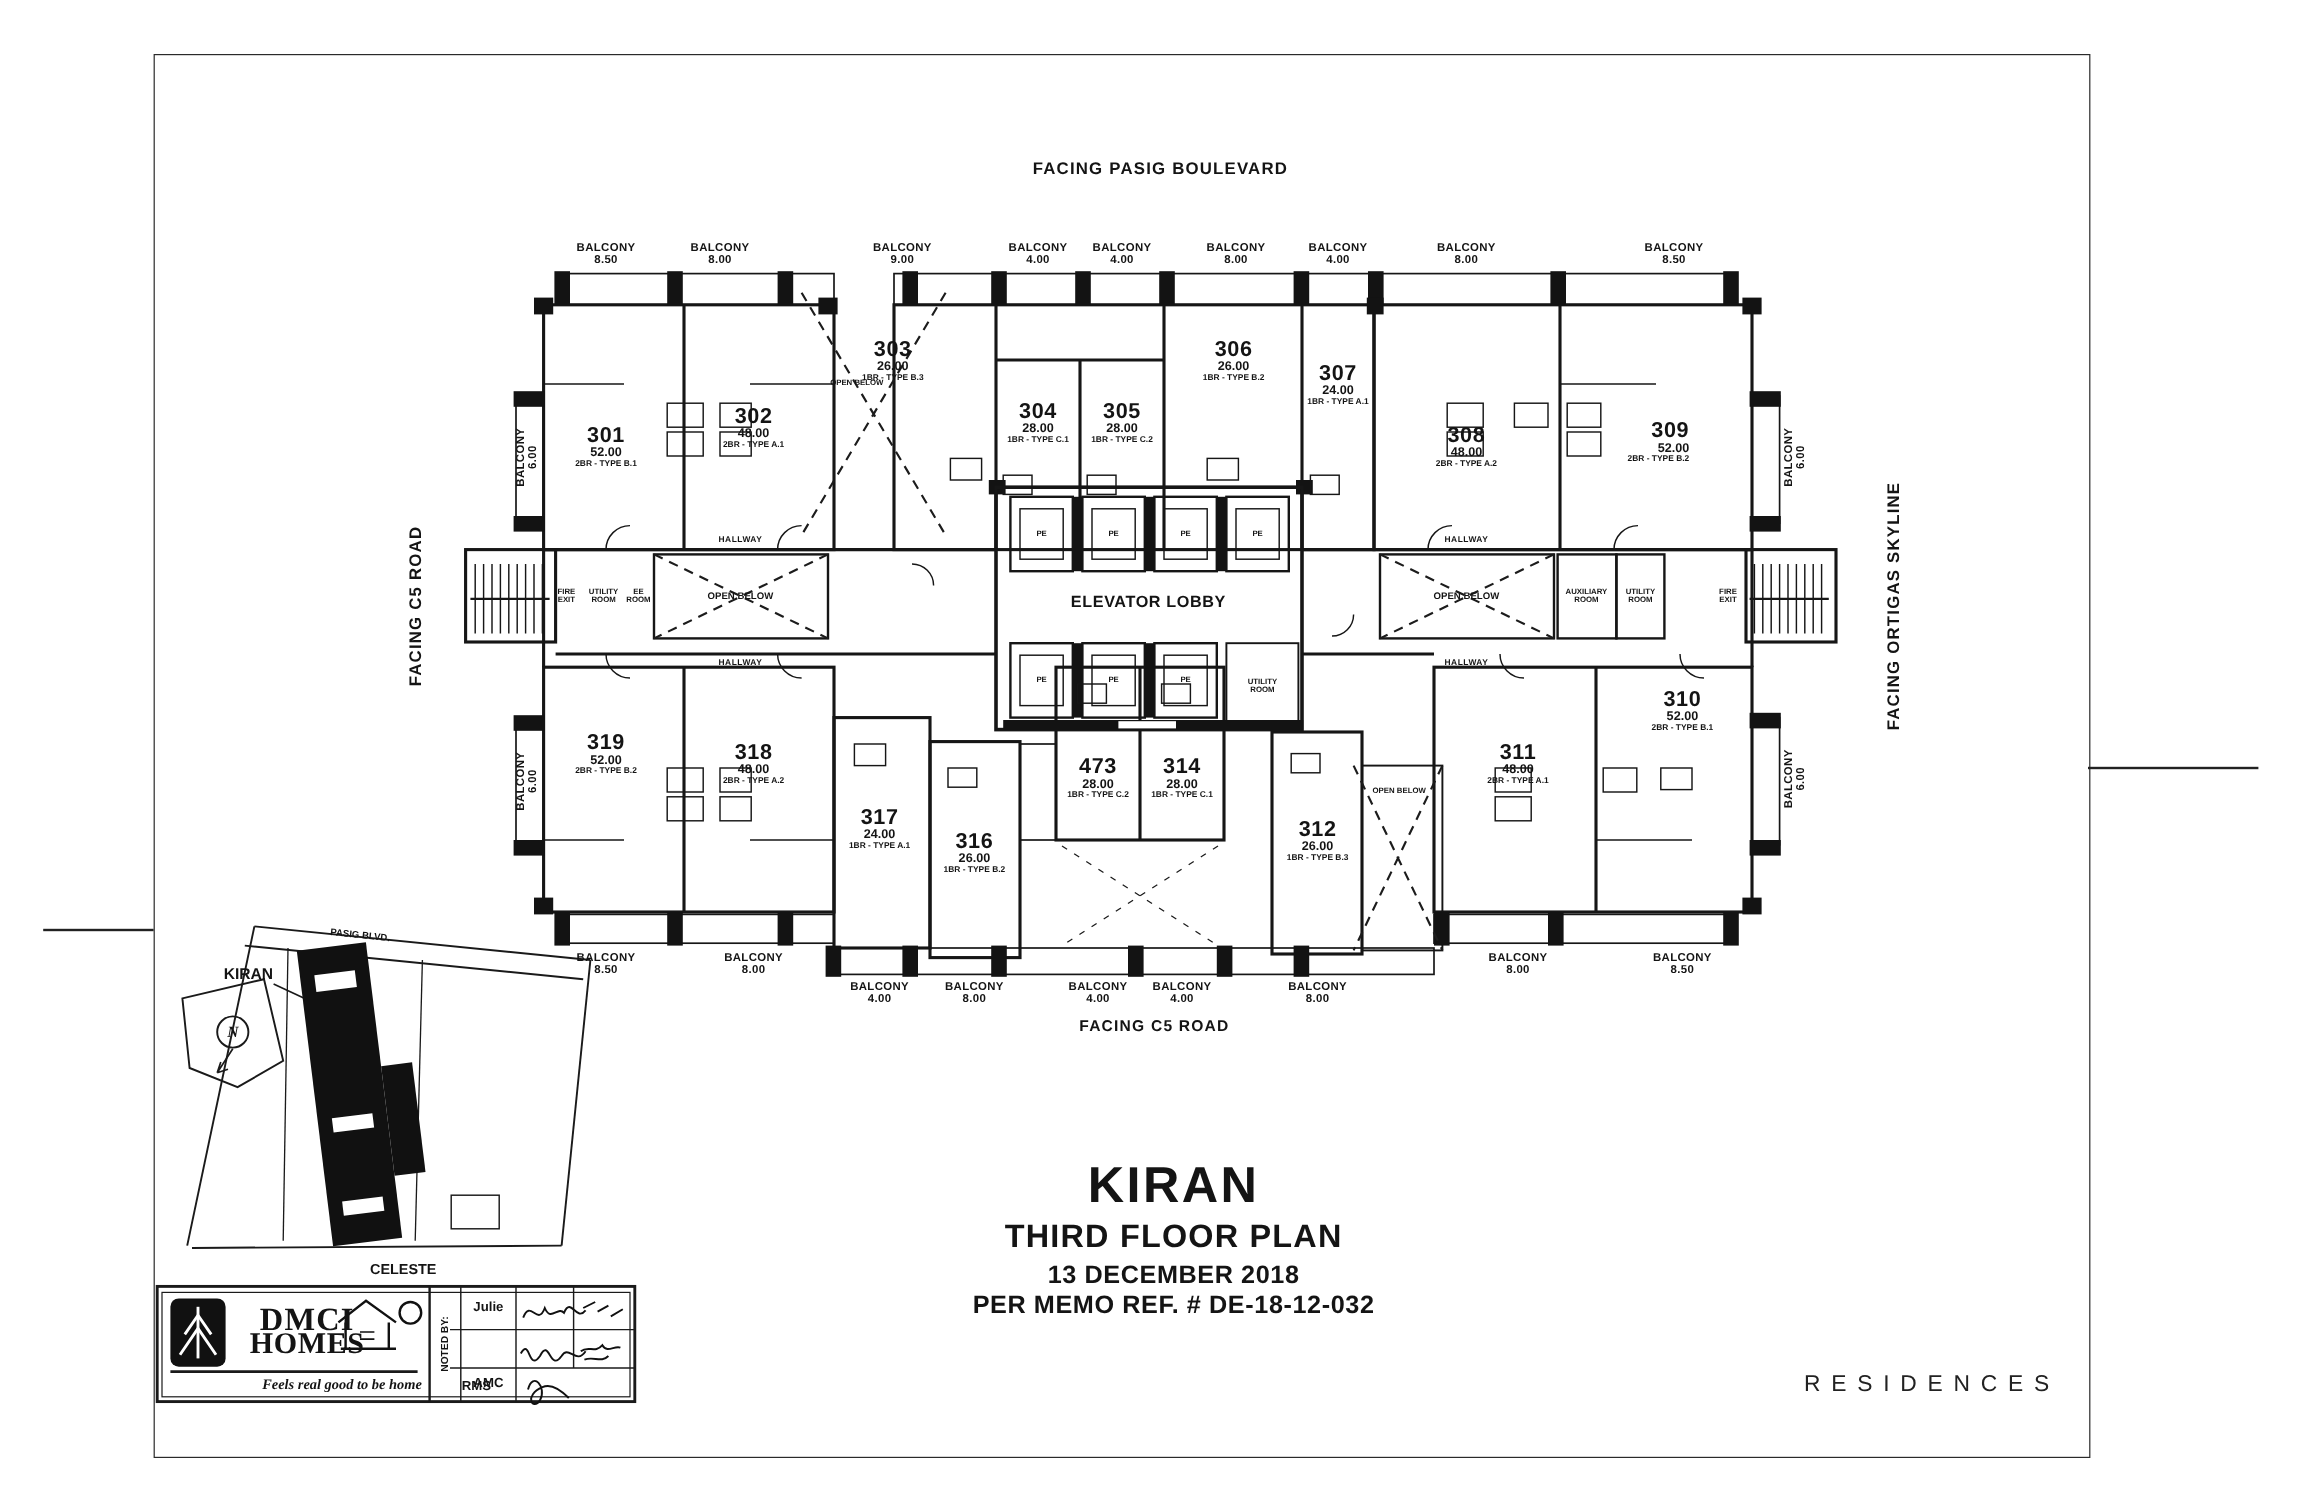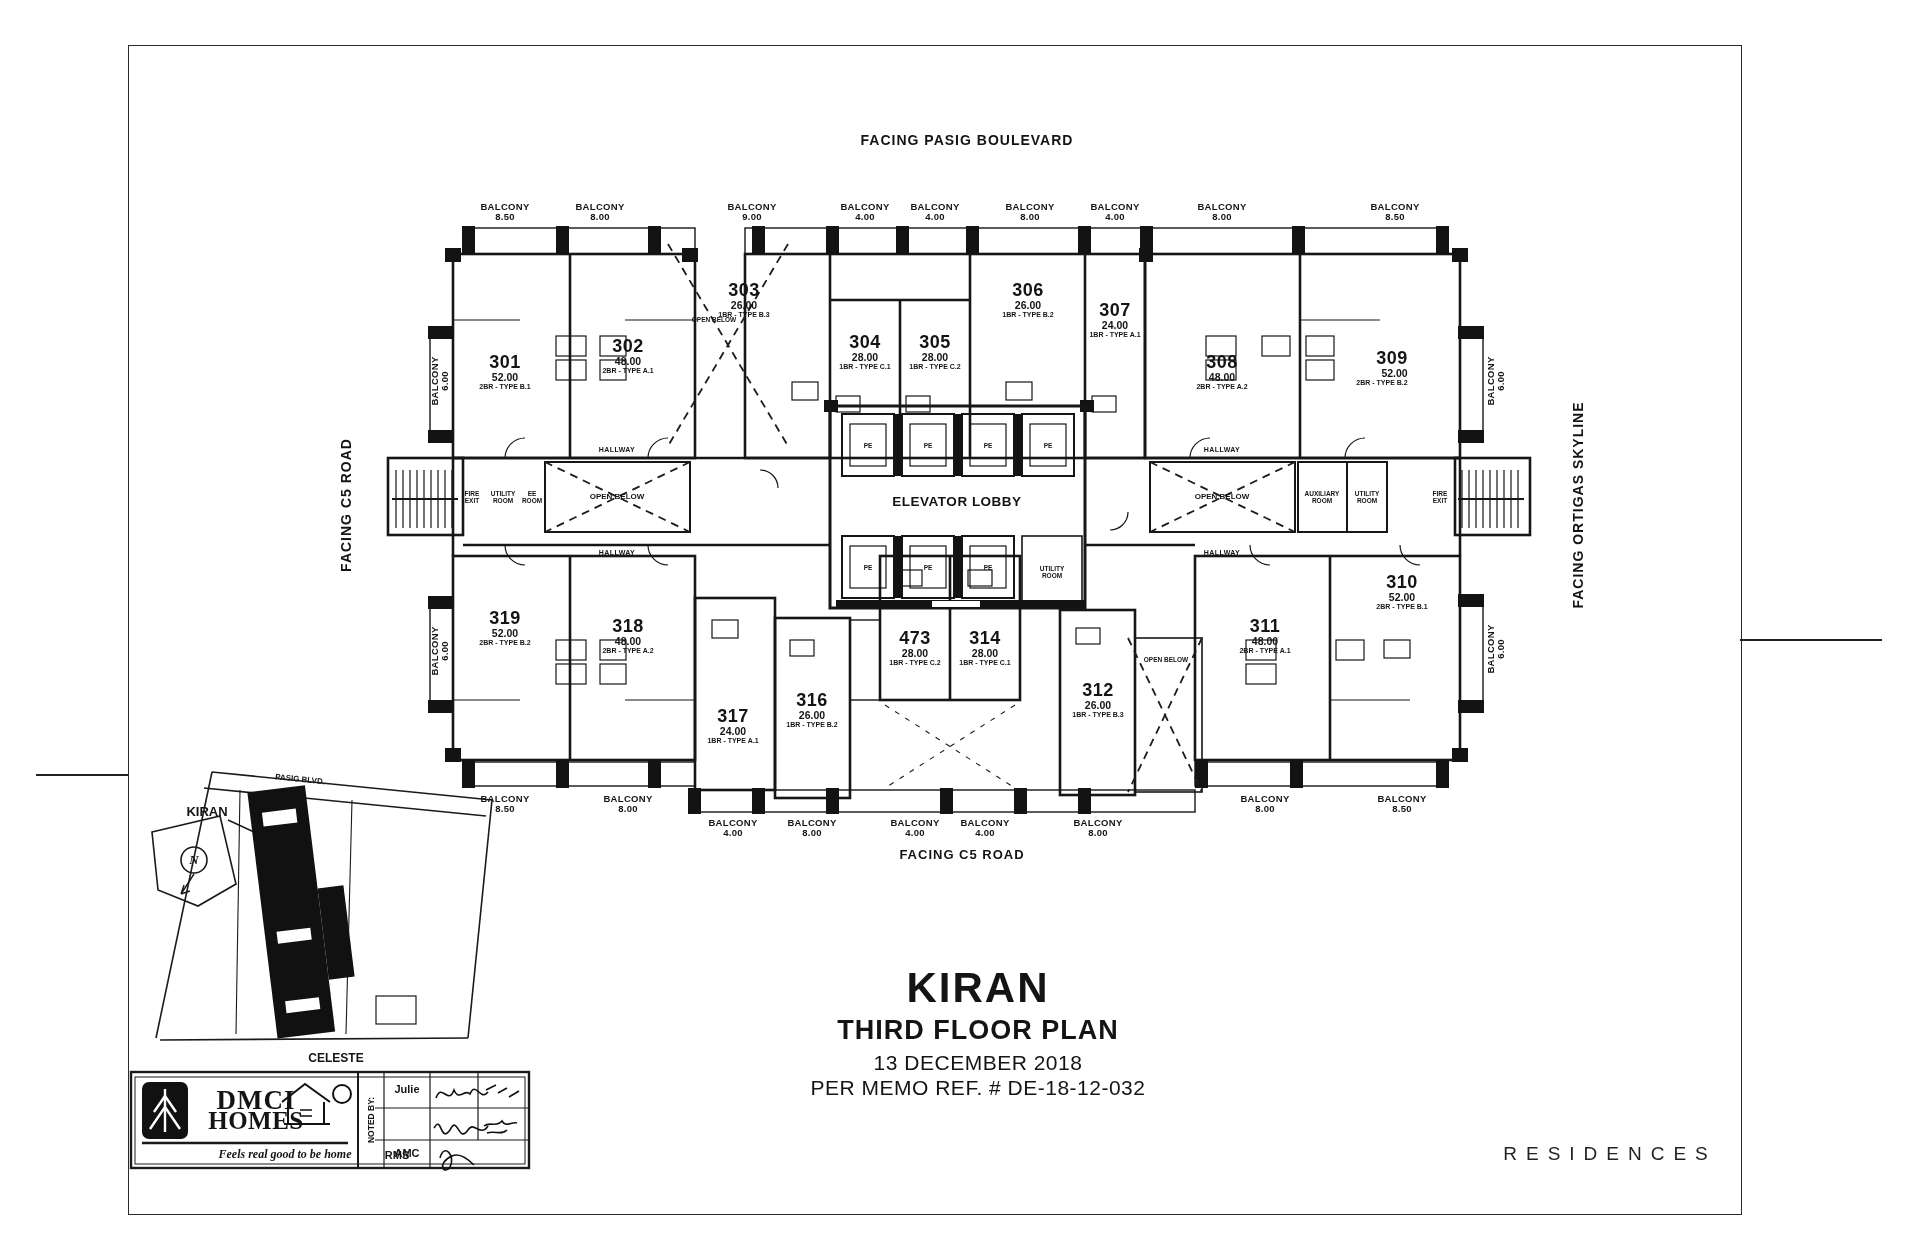--- a/index.html
+++ b/index.html
@@ -16,21 +16,21 @@
   .unit .u-no{display:block;font-size:18px;font-weight:bold;letter-spacing:.5px;}
   .unit .u-area{display:block;font-size:10.5px;font-weight:700;}
   .unit .u-type{display:block;font-size:7px;font-weight:bold;}
   .room-big{font-size:13.5px;font-weight:bold;letter-spacing:.5px;}
   .hall{font-size:7px;font-weight:bold;letter-spacing:.4px;}
   .tiny{font-size:6.5px;font-weight:bold;}
   .wrap{white-space:normal;width:34px;line-height:1.1;}
   .pe{font-size:6.5px;font-weight:bold;}
   .t-kiran{font-size:42px;font-weight:bold;letter-spacing:2px;}
   .t-floor{font-size:27px;font-weight:600;letter-spacing:1px;}
-  .t-date,.t-memo{font-size:21px;font-weight:normal;letter-spacing:.5px;}
+  .t-date,.t-memo{font-size:21px;font-weight:bold;letter-spacing:.5px;}
   .note{position:absolute;left:1496px;top:966px;width:250px;color:#1b1b1b;}
   .note .n-head{font-size:13.5px;font-weight:bold;margin-bottom:3px;}
   .note .n-line{font-size:12.5px;line-height:17px;}
   .residences{font-size:19px;letter-spacing:9px;font-weight:500;color:#222;}
   
   .dmci-text{font-family:"Liberation Serif",serif;font-weight:bold;line-height:.82;}
   .dmci-text .l1{font-size:27px;letter-spacing:1px;display:block;}
   .dmci-text .l2{font-size:25px;letter-spacing:0.5px;display:block;}
   .tagline{font-family:"Liberation Serif",serif;font-style:italic;font-weight:bold;font-size:12px;}
   .notedby{font-size:8.5px;font-weight:bold;}
@@ -434,21 +434,21 @@
   <div class="lbl unit" style="left:505px;top:628px;">
       <span class="u-no">319</span>
       <span class="u-area">52.00</span>
       <span class="u-type">2BR - TYPE B.2</span>
     </div>
   <div class="lbl unit" style="left:628px;top:636px;">
       <span class="u-no">318</span>
       <span class="u-area">48.00</span>
       <span class="u-type">2BR - TYPE A.2</span>
     </div>
-  <div class="lbl unit" style="left:733px;top:690px;margin-top:36px;">
+  <div class="lbl unit" style="left:733px;top:690px;">
       <span class="u-no">317</span>
       <span class="u-area">24.00</span>
       <span class="u-type">1BR - TYPE A.1</span>
     </div>
   <div class="lbl unit" style="left:812px;top:710px;">
       <span class="u-no">316</span>
       <span class="u-area">26.00</span>
       <span class="u-type">1BR - TYPE B.2</span>
     </div>
   <div class="lbl unit" style="left:915px;top:648px;">

